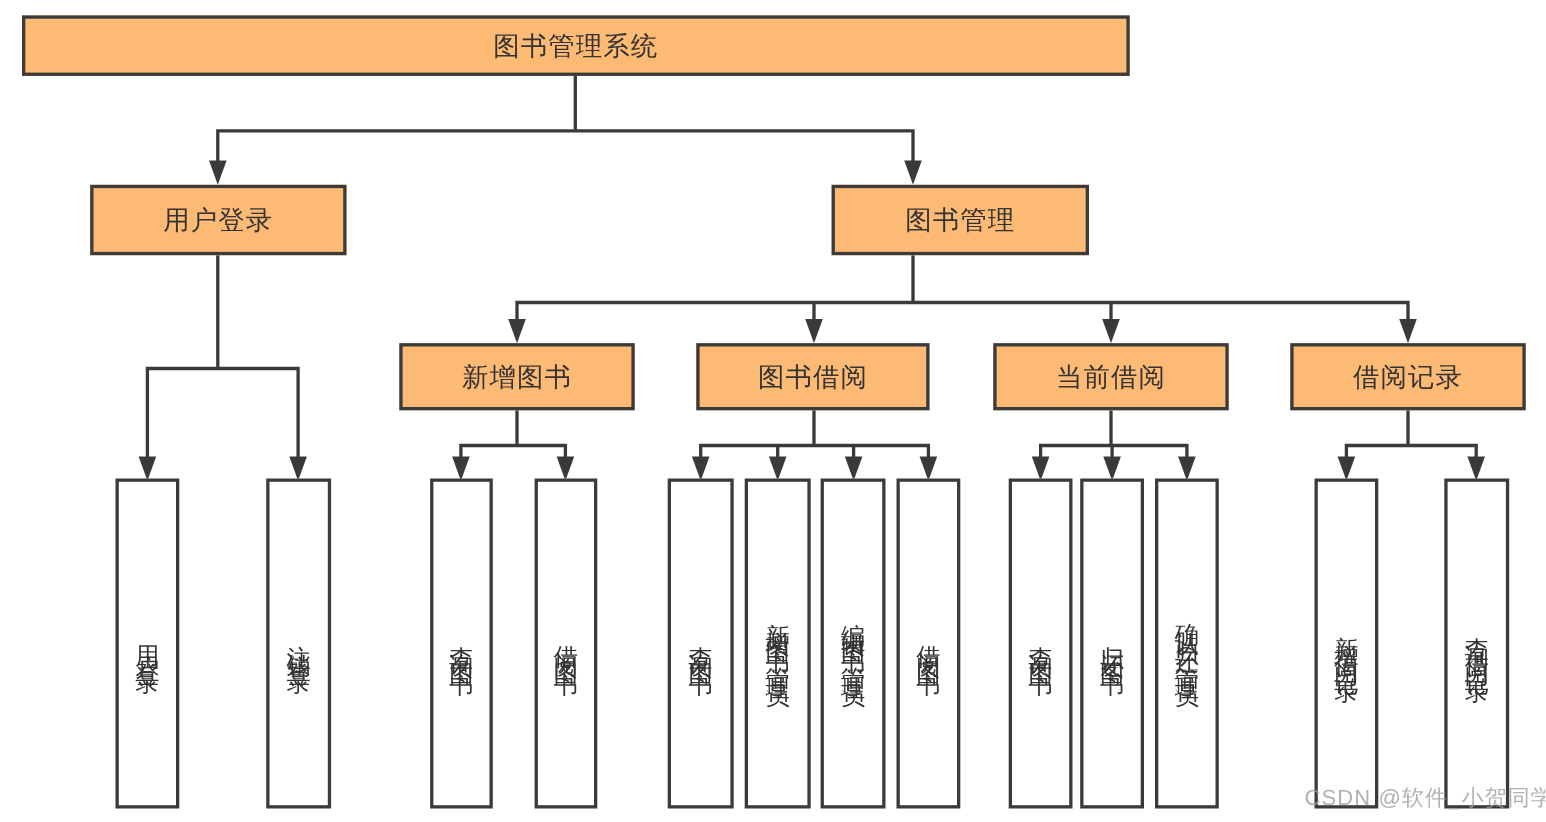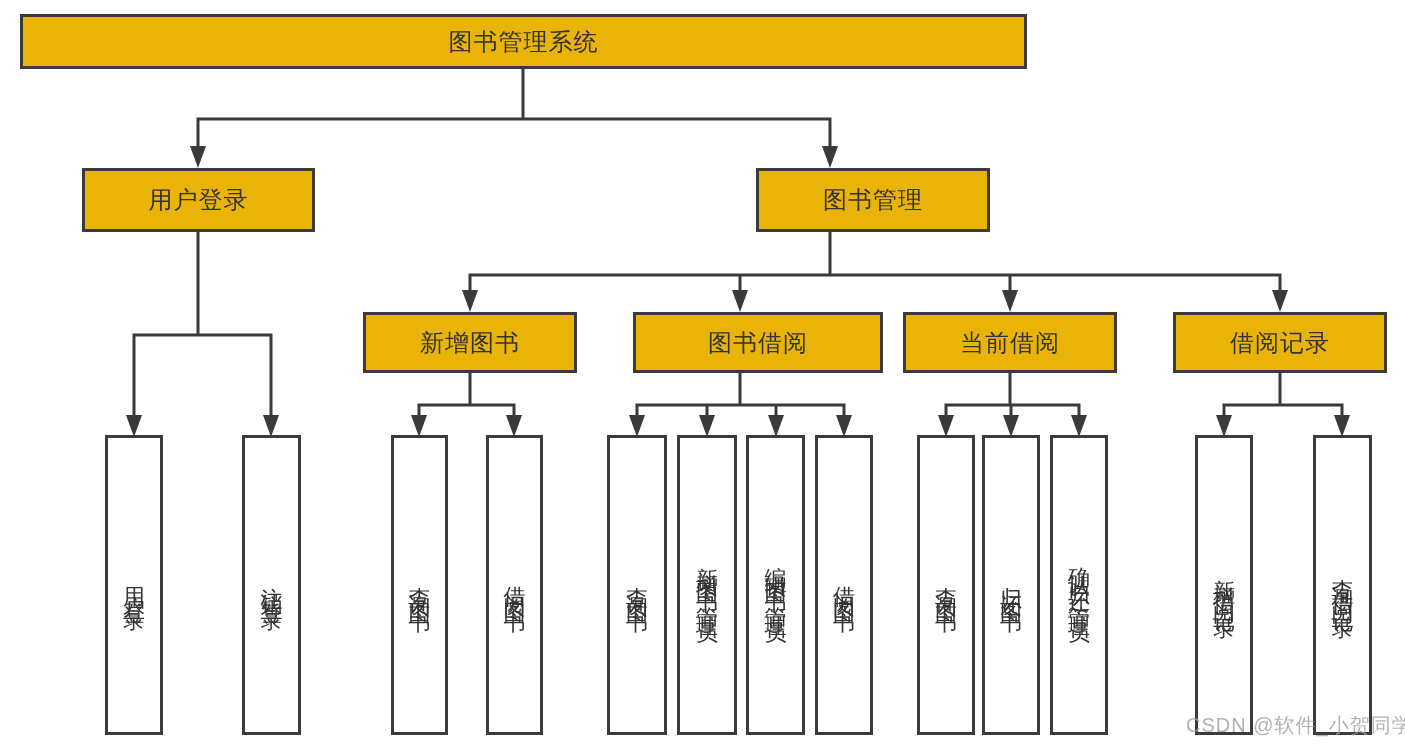--- a/index.html
+++ b/index.html
@@ -3,21 +3,21 @@
 <meta charset="utf-8">
 <style>
   html,body{margin:0;padding:0;background:#ffffff;}
   body{font-family:"Liberation Sans","DejaVu Sans",sans-serif;}
   #stage{position:relative;width:1405px;height:747px;background:#ffffff;overflow:hidden;}
   #wires{position:absolute;left:0;top:0;width:1405px;height:747px;}
   .node{
     position:absolute;
     box-sizing:border-box;
     border:3px solid #3b3b3b;
-    background:#eab308;
+    background:#fdba74;
     display:flex;align-items:center;justify-content:center;
     color:#333333;font-size:24px;letter-spacing:1px;
     z-index:2;
   }
   .vnode{
     position:absolute;
     box-sizing:border-box;
     border:3px solid #3b3b3b;
     background:#ffffff;
     top:435px;height:300px;
@@ -84,21 +84,21 @@
   <div class="node" style="left:82px;top:168px;width:233px;height:64px;">
     <span>用户登录</span>
   </div>
   <div class="node" style="left:713px;top:168px;width:234px;height:64px;margin-left:43px;">
     <span>图书管理</span>
   </div>
 
   <div class="node" style="left:363px;top:312px;width:214px;height:61px;">
     <span>新增图书</span>
   </div>
-  <div class="node" style="left:633px;top:312px;width:250px;height:61px;">
+  <div class="node" style="left:633px;top:312px;width:212px;height:61px;">
     <span>图书借阅</span>
   </div>
   <div class="node" style="left:903px;top:312px;width:214px;height:61px;">
     <span>当前借阅</span>
   </div>
   <div class="node" style="left:1173px;top:312px;width:214px;height:61px;">
     <span>借阅记录</span>
   </div>
 
   <div class="vnode" style="left:105px;width:58px;">

